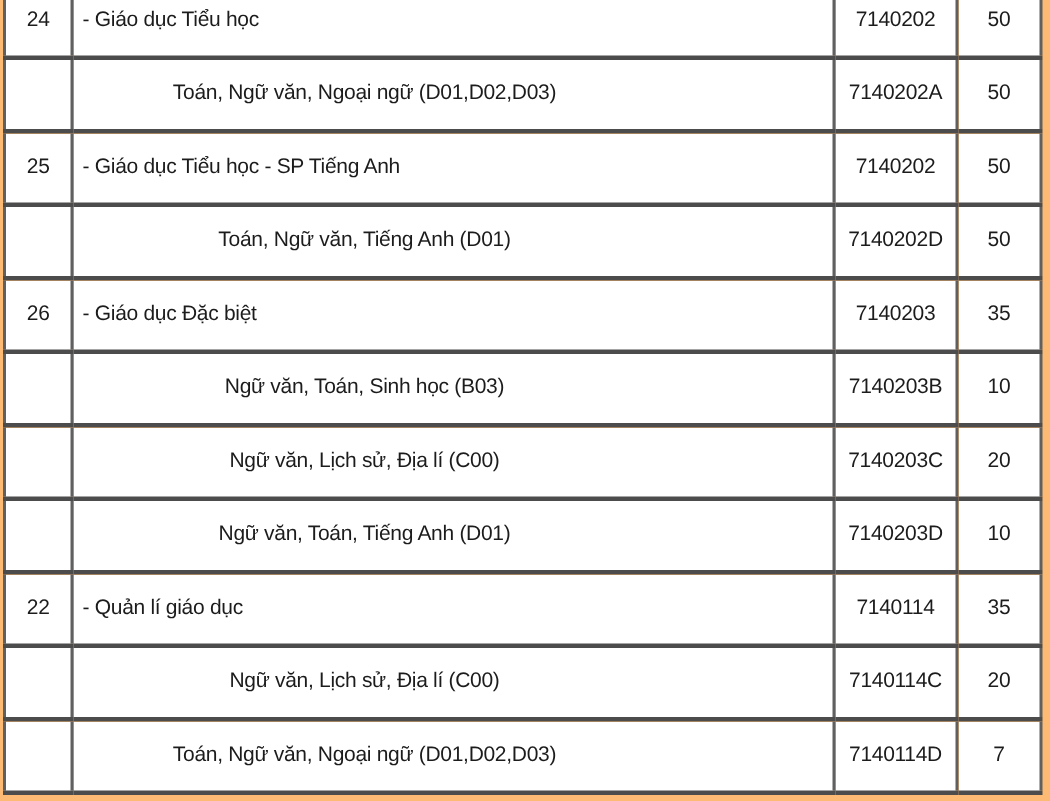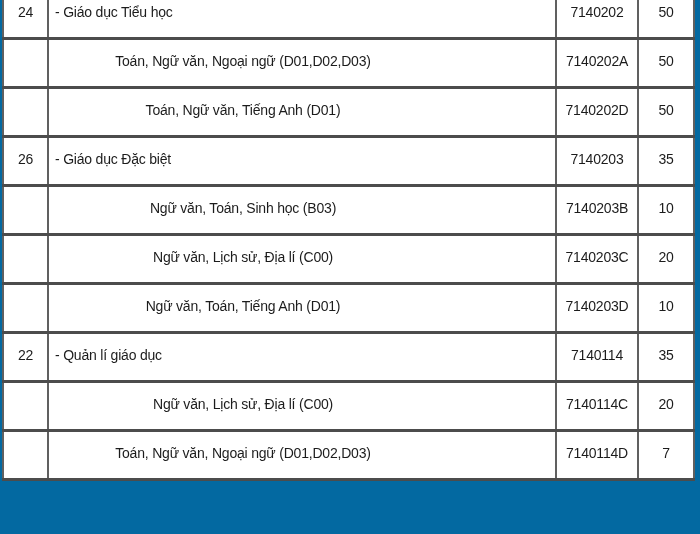--- a/index.html
+++ b/index.html
@@ -10,21 +10,21 @@
     width: 700px;
     height: 534px;
     background: #ffffff;
     font-family: "Liberation Sans", "DejaVu Sans", sans-serif;
   }
   .viewport {
     position: relative;
     width: 700px;
     height: 534px;
     overflow: hidden;
-    background: #0369a1;
+    background: #fdba74;
   }
   table.quota-table {
     position: absolute;
     left: 2px;
     top: -12px;
     border-collapse: collapse;
     table-layout: fixed;
     width: 691px;
   }
   td {
@@ -67,20 +67,26 @@
     <td class="col-quota">50</td>
   </tr>
 
   <tr>
     <td class="col-no"></td>
     <td class="col-name center-name">Toán, Ngữ văn, Ngoại ngữ (D01,D02,D03)</td>
     <td class="col-code">7140202A</td>
     <td class="col-quota">50</td>
   </tr>
 
+  <tr>
+    <td class="col-no">25</td>
+    <td class="col-name left-name">- Giáo dục Tiểu học - SP Tiếng Anh</td>
+    <td class="col-code">7140202</td>
+    <td class="col-quota">50</td>
+  </tr>
 
   <tr>
     <td class="col-no"></td>
     <td class="col-name center-name">Toán, Ngữ văn, Tiếng Anh (D01)</td>
     <td class="col-code">7140202D</td>
     <td class="col-quota">50</td>
   </tr>
 
   <tr>
     <td class="col-no">26</td>

